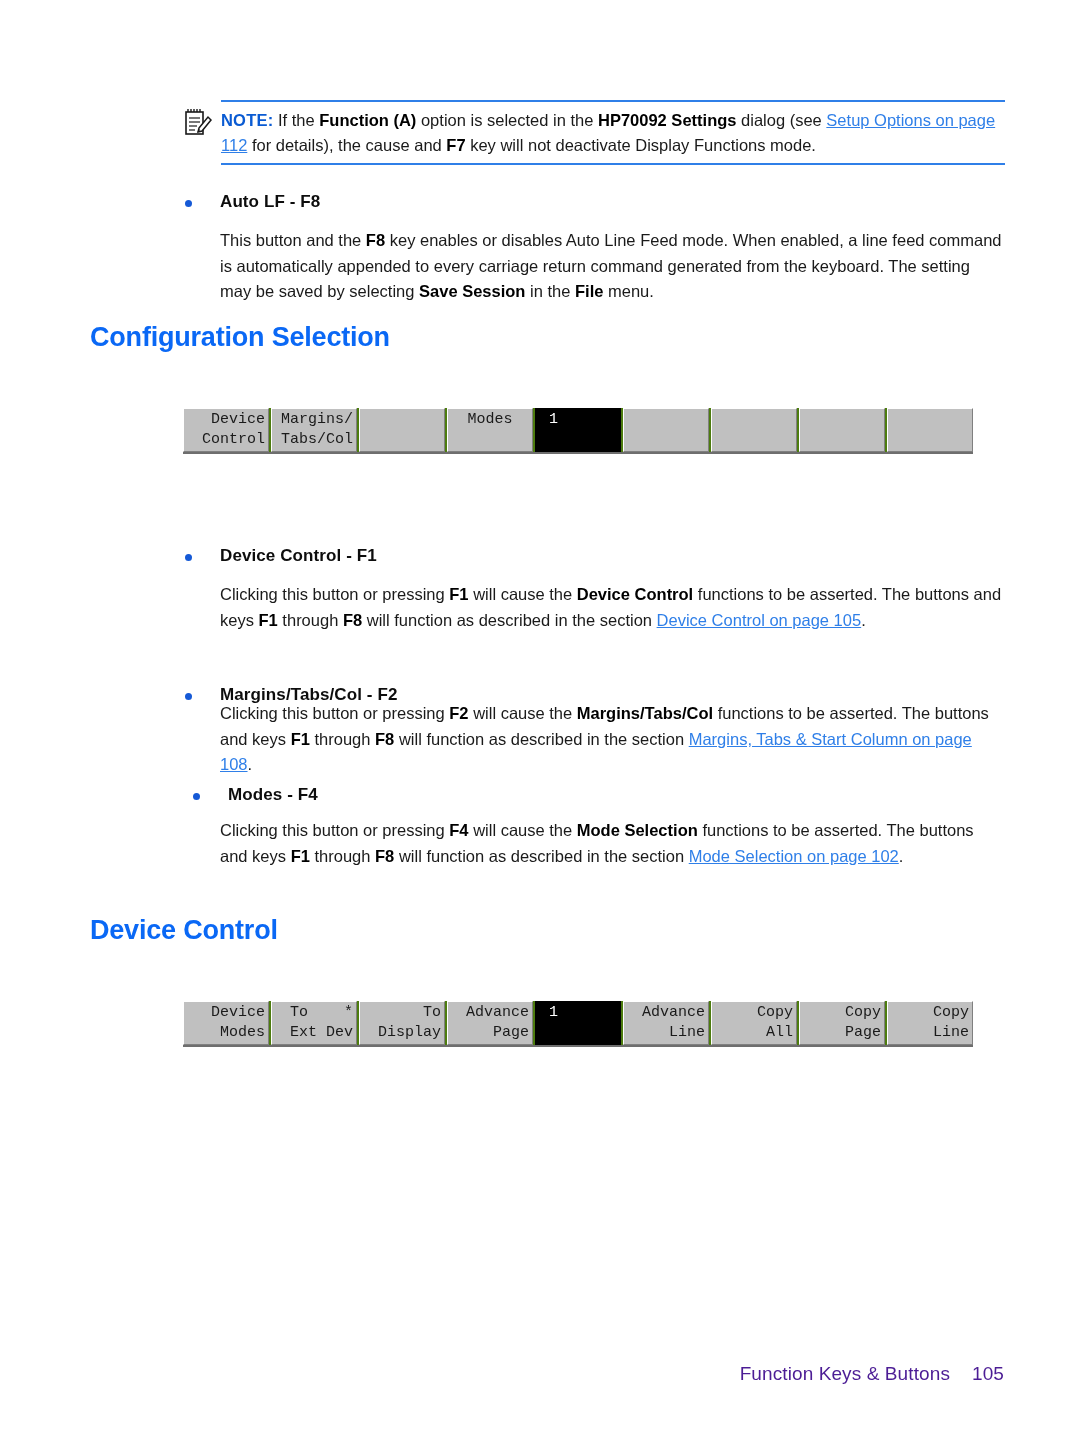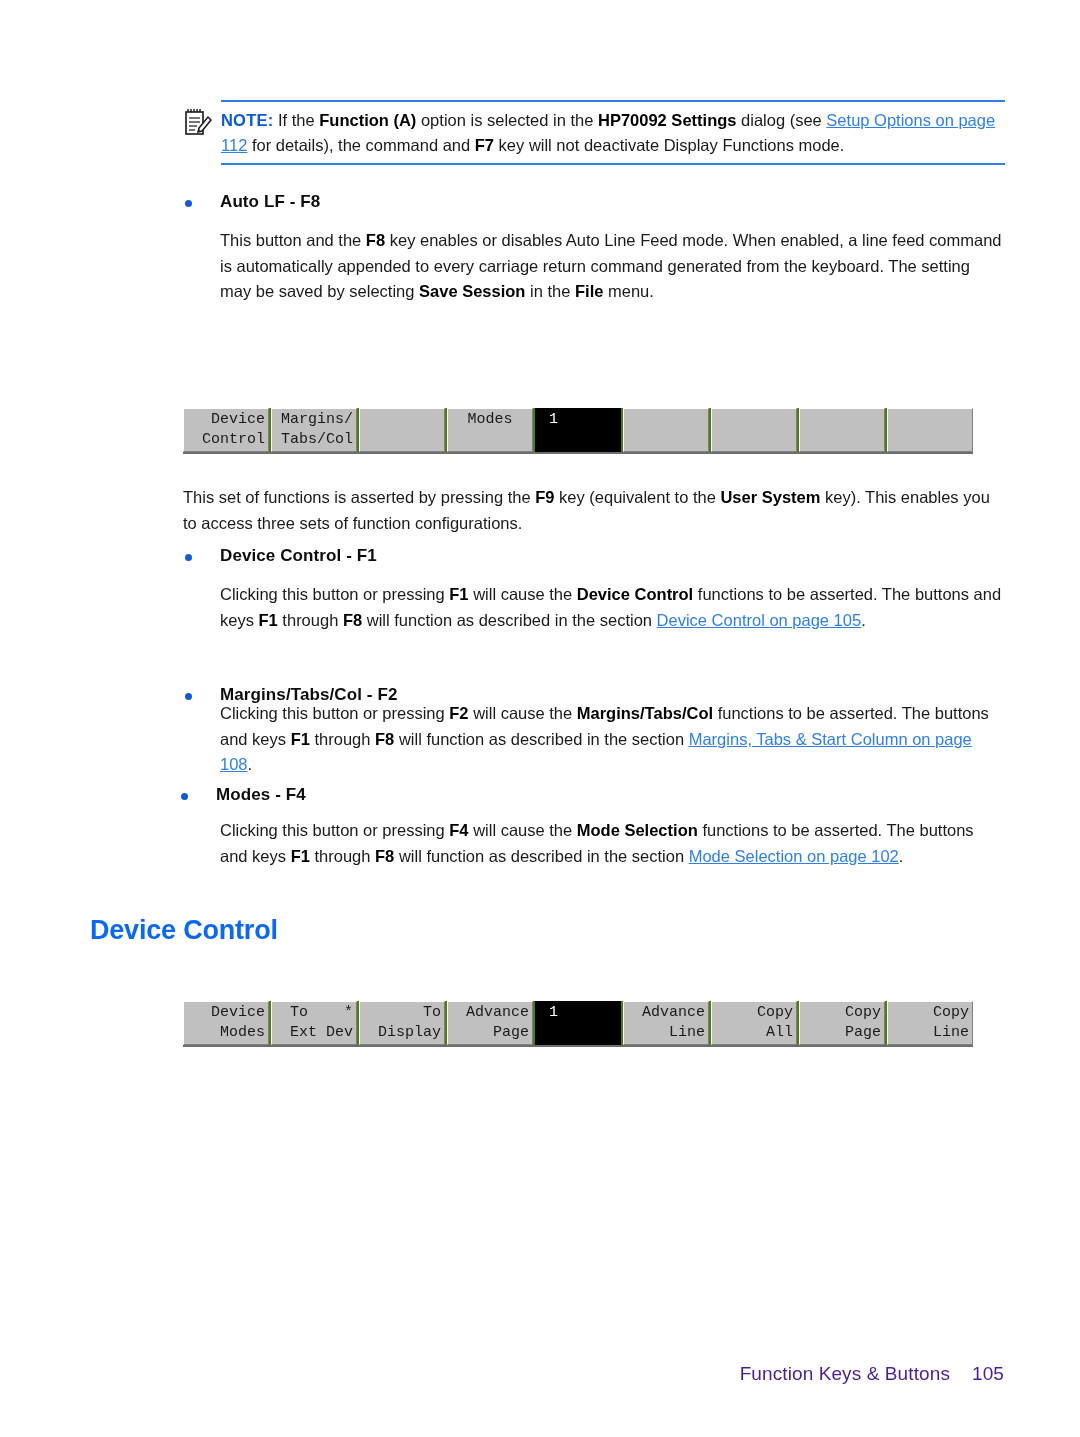--- a/index.html
+++ b/index.html
@@ -187,34 +187,35 @@
           <line x1="6" y1="10" x2="17" y2="10" stroke="#1a1a1a" stroke-width="1.2"></line>
           <line x1="6" y1="14" x2="17" y2="14" stroke="#1a1a1a" stroke-width="1.2"></line>
           <line x1="6" y1="18" x2="14" y2="18" stroke="#1a1a1a" stroke-width="1.2"></line>
           <line x1="6" y1="22" x2="12" y2="22" stroke="#1a1a1a" stroke-width="1.2"></line>
           <path d="M5 4 L5 1 M8 4 L8 1 M11 4 L11 1 M14 4 L14 1 M17 4 L17 1" stroke="#1a1a1a" stroke-width="1.4"></path>
           <path d="M16 20 L25 9 L28 12 L19 23 L15 24 Z" fill="#ffffff" stroke="#1a1a1a" stroke-width="1.5"></path>
           <path d="M15 24 L16.5 21.5" stroke="#1a1a1a" stroke-width="1.2"></path>
         </svg>
       </span>
       <span class="note-label">NOTE:</span>
-      <span>If the </span><b>Function (A)</b><span> option is selected in the </span><b>HP70092 Settings</b><span> dialog (see </span><a class="lnk" href="#">Setup Options on page 112</a><span> for details), the command and </span><b>F7</b><span> key will not deactivate Display Functions mode.</span>
+      <span>If the </span><b>Function (A)</b><span> option is selected in the </span><b>HP70092 Settings</b><span> dialog (see </span><a class="lnk" href="#">Setup Options on page 112</a><span> for details), the cause and </span><b>F7</b><span> key will not deactivate Display Functions mode.</span>
     </div>
     <div class="note-rule-bottom"></div>
   </div>
 
   <div class="bullet-item" style="left:220px; top:192px;">
     <span class="bullet-dot"></span>
     <span>Auto LF - F8</span>
   </div>
 
   <div class="para" style="top:228px;">
     <span>This button and the </span><b>F8</b><span> key enables or disables Auto Line Feed mode. When enabled, a line feed command is automatically appended to every carriage return command generated from the keyboard. The setting may be saved by selecting </span><b>Save Session</b><span> in the </span><b>File</b><span> menu.</span>
   </div>
 
+  <div class="h1" style="top:322px;">Configuration Selection</div>
 
   <div class="fkeybar" id="fkeybar-config" style="left:183px; top:408px; width:790px;">
       <div class="fkey" style="width: 89px;">
         <span class="row1">Device</span>
         <span class="row2">Control</span>
       </div>
       <div class="fkey" style="width: 89px;">
         <span class="row1">Margins/</span>
         <span class="row2">Tabs/Col</span>
       </div>
@@ -241,41 +242,38 @@
       <div class="fkey" style="width: 89px;">
         <span class="row1">&nbsp;</span>
         <span class="row2">&nbsp;</span>
       </div>
       <div class="fkey" style="width: 89px;">
         <span class="row1">&nbsp;</span>
         <span class="row2">&nbsp;</span>
       </div>
     </div>
 
-  <div class="para-wide" style="top:485px;">
-    <span>This set of functions is asserted by pressing the </span><b>F9</b><span> key (equivalent to the </span><b>User System</b><span> key). This enables you to access three sets of function configurations.</span>
-  </div>
 
   <div class="bullet-item" style="left:220px; top:546px;">
     <span class="bullet-dot"></span>
     <span>Device Control - F1</span>
   </div>
   <div class="para" style="top:582px;">
     <span>Clicking this button or pressing </span><b>F1</b><span> will cause the </span><b>Device Control</b><span> functions to be asserted. The buttons and keys </span><b>F1</b><span> through </span><b>F8</b><span> will function as described in the section </span><a class="lnk" href="#">Device Control on page 105</a><span>.</span>
   </div>
 
   <div class="bullet-item" style="left:220px; top:665px;margin-top:20px;">
     <span class="bullet-dot"></span>
     <span>Margins/Tabs/Col - F2</span>
   </div>
   <div class="para" style="top:701px;">
     <span>Clicking this button or pressing </span><b>F2</b><span> will cause the </span><b>Margins/Tabs/Col</b><span> functions to be asserted. The buttons and keys </span><b>F1</b><span> through </span><b>F8</b><span> will function as described in the section </span><a class="lnk" href="#">Margins, Tabs &amp; Start Column on page 108</a><span>.</span>
   </div>
 
-  <div class="bullet-item" style="left:216px; top:785px;">
+  <div class="bullet-item" style="left:228px; top:785px;">
     <span class="bullet-dot"></span>
     <span>Modes - F4</span>
   </div>
   <div class="para" style="top:810px;margin-top:8px;">
     <span>Clicking this button or pressing </span><b>F4</b><span> will cause the </span><b>Mode Selection</b><span> functions to be asserted. The buttons and keys </span><b>F1</b><span> through </span><b>F8</b><span> will function as described in the section </span><a class="lnk" href="#">Mode Selection on page 102</a><span>.</span>
   </div>
 
   <div class="h1" style="top:915px;">Device Control</div>
 
   <div class="fkeybar" id="fkeybar-device" style="left:183px; top:1001px; width:790px;">

